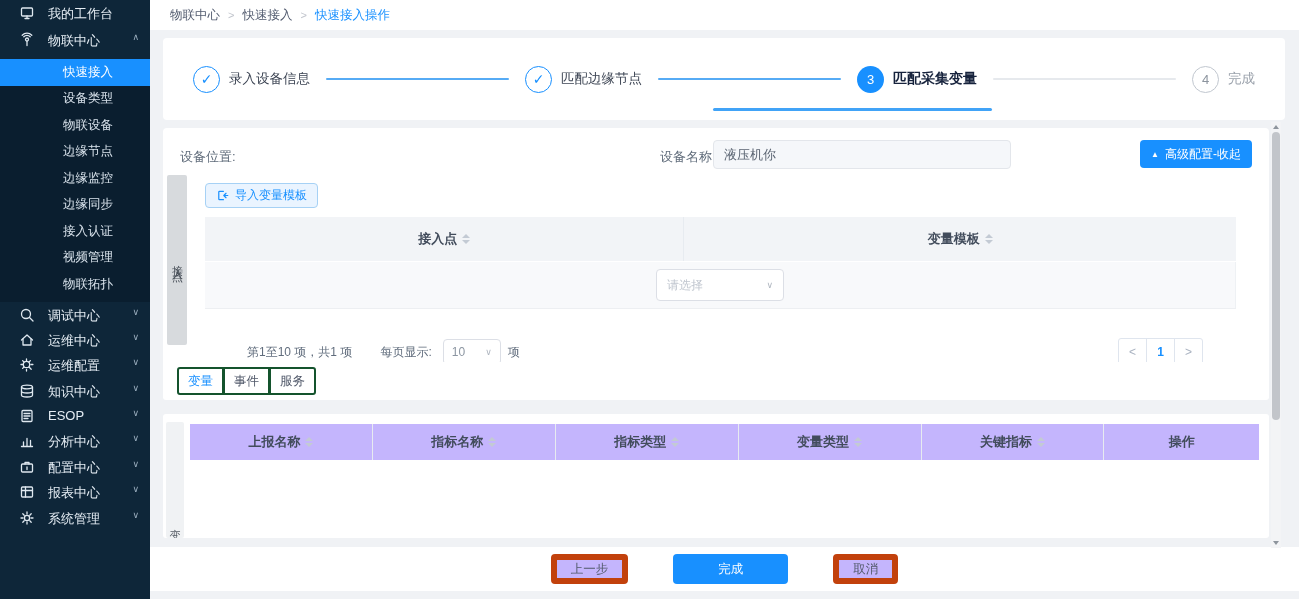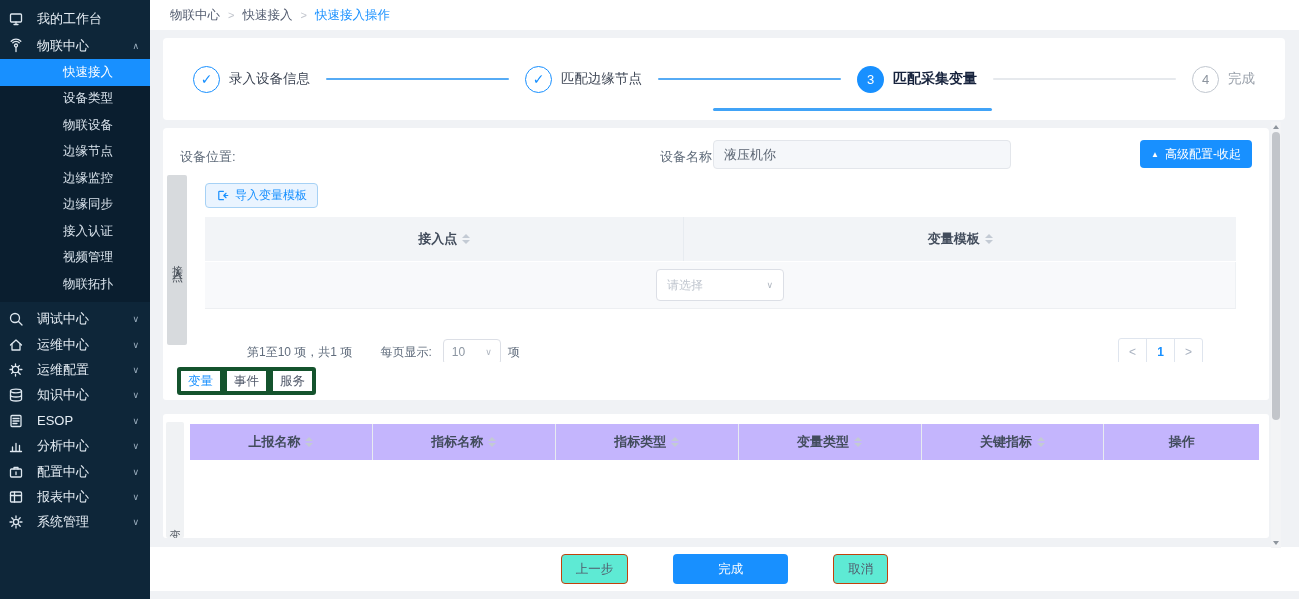--- a/index.html
+++ b/index.html
@@ -1,20 +1,20 @@
 <!DOCTYPE html>
 <html><head>
 <meta charset="utf-8">
 <style>
 *{margin:0;padding:0;box-sizing:border-box;}
 html,body{width:1299px;height:599px;overflow:hidden;}
 body{position:relative;background:#f0f2f5;font-family:"Liberation Sans","DejaVu Sans",sans-serif;color:#333;}
 
 .sb{position:absolute;left:0;top:0;width:150px;height:599px;background:#0e2639;color:#e5edf4;font-size:13px;z-index:5;}
-.sb-item{position:relative;display:flex;align-items:center;height:27px;padding-left:8px;gap:13px;cursor:pointer;}
+.sb-item{position:relative;display:flex;align-items:flex-start;height:27px;padding-left:19px;gap:13px;cursor:pointer;}
 .sb-item .lbl{white-space:nowrap;}
 .sb-top{padding-top:5px;}
 .icn{width:16px;height:16px;flex:0 0 16px;display:flex;align-items:center;justify-content:center;}
 .icn svg{width:16px;height:16px;display:block;stroke:#dfe8f0;fill:none;stroke-width:1.3;stroke-linecap:round;stroke-linejoin:round;}
 .chev{position:absolute;right:11px;font-size:9px;color:#9db0c0;}
 .sb-sub{background:#0a1e2f;padding-bottom:4px;}
 .sub{height:26.5px;display:flex;align-items:center;padding-left:63px;font-size:12.5px;color:#d9e3ec;cursor:pointer;}
 .sub.active{background:#1890ff;color:#fff;}
 .sb-groups{margin-top:5px;}
 .sb-groups .sb-item{height:25.4px;}
@@ -67,36 +67,36 @@
 .psel{width:58px;height:26px;border:1px solid #dcdfe6;border-radius:4px;display:flex;align-items:center;justify-content:space-between;padding:0 8px;color:#8b95a1;cursor:pointer;margin-left:4px;}
 .psel .sc{font-size:9px;color:#aeb5bf;}
 .pgap{width:14px;}
 .pager{margin-left:auto;display:flex;}
 .pbtn{width:29px;height:28px;border:1px solid #dfe5ee;background:#fff;display:flex;align-items:center;justify-content:center;color:#a9b2c0;font-size:12px;margin-left:-1px;cursor:pointer;}
 .pbtn:first-child{border-radius:3px 0 0 3px;margin-left:0;}
 .pbtn:last-child{border-radius:0 3px 3px 0;}
 .pbtn.cur{color:#1890ff;font-weight:bold;}
 
 .tabsbar{position:absolute;left:163px;top:362px;width:1106px;height:38px;background:#fff;border-radius:3px;display:flex;align-items:center;padding-left:14px;}
-.tab{width:47px;height:28px;display:flex;align-items:center;justify-content:center;font-size:12.5px;border:4px solid #14532d;background:#fff;color:#51596a;margin-left:-1px;cursor:pointer;}
+.tab{width:47px;height:28px;display:flex;align-items:center;justify-content:center;font-size:12.5px;border:2px solid #14532d;background:#fff;color:#51596a;margin-left:-1px;cursor:pointer;}
 .tab:first-child{margin-left:0;border-radius:3px 0 0 3px;}
 .tab:last-child{border-radius:0 3px 3px 0;}
 .tab.active{color:#1890ff;}
 
 .card2{position:absolute;left:163px;top:414px;width:1106px;height:124px;background:#fff;border-radius:3px;overflow:hidden;}
 .vstrip2{position:absolute;left:3px;top:8px;width:18px;bottom:0;background:#f0f2f4;border-radius:2px;display:flex;align-items:flex-end;justify-content:center;color:#565d66;font-size:11px;overflow:hidden;cursor:pointer;}
 .vstrip2 span{margin-bottom:-5px;}
 .t2{position:absolute;left:27px;right:10px;top:10px;}
 .t2h{display:flex;height:36px;background:#c4b5fd;}
 .t2h .th{flex:1;border-right:1px solid #e7ebf0;}
 .t2h .th:last-child{flex:0.85;border-right:none;}
 
 .footer{position:absolute;left:150px;top:547px;width:1149px;height:44px;background:#fff;display:flex;align-items:center;justify-content:center;gap:45px;}
 .btn{height:30px;border-radius:4px;font-size:12.5px;display:flex;align-items:center;justify-content:center;cursor:pointer;font-family:inherit;}
-.btn.plain{background:#5eead4;border:1px solid #c2410c;color:#51596a;padding:0 14px;}
+.btn.plain{background:#c4b5fd;border:6px solid #c2410c;color:#51596a;padding:0 14px;}
 .btn.primary{background:#1890ff;border:none;color:#fff;width:115px;}
 
 .scroll{position:absolute;left:1271px;top:122px;width:10px;height:426px;background:#f3f4f6;z-index:6;}
 .sarr{position:absolute;left:2px;width:0;height:0;border-left:3px solid transparent;border-right:3px solid transparent;}
 .sarr.up{top:3px;border-bottom:4px solid #8e959d;}
 .sarr.dn{bottom:3px;border-top:4px solid #8e959d;}
 .thumb{position:absolute;left:1px;top:10px;width:8px;height:288px;background:#c2c5ca;border-radius:4px;cursor:grab;}
 </style>
 </head>
 <body>

